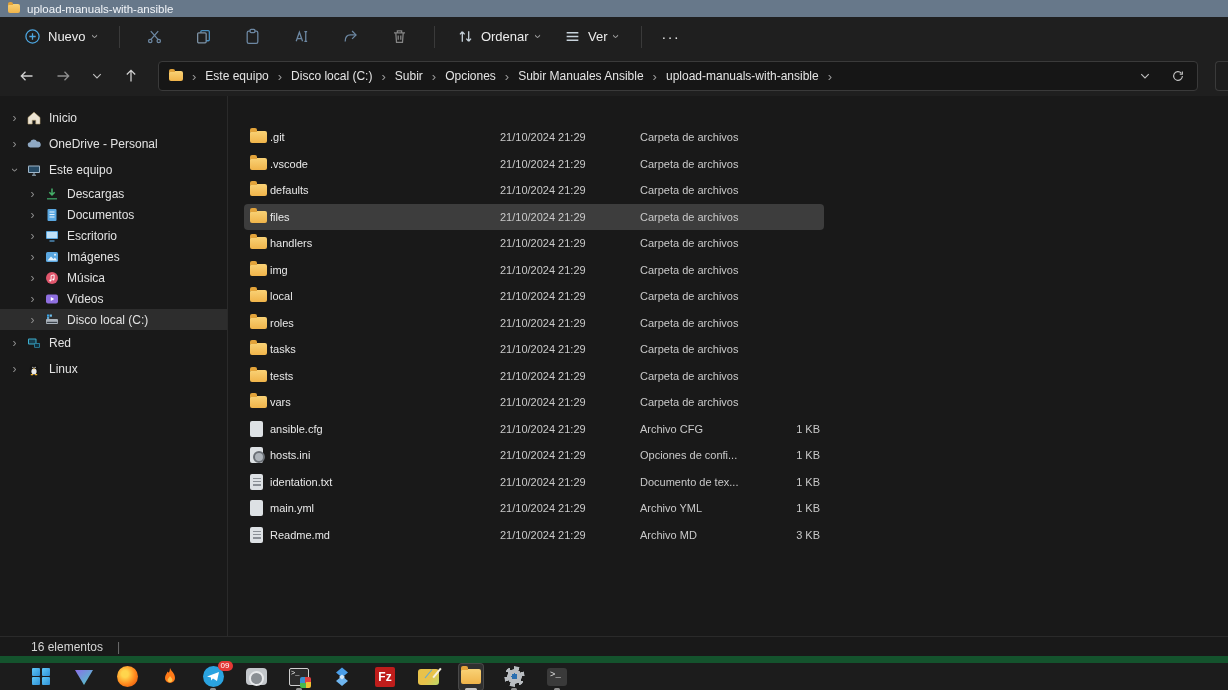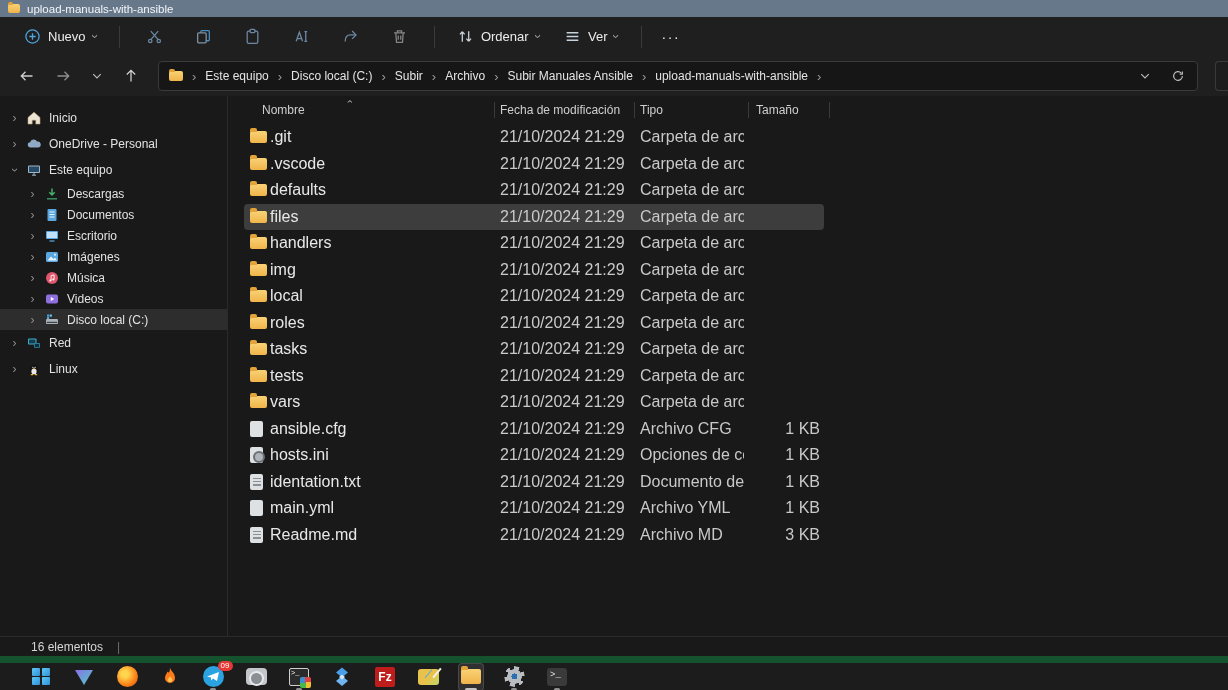--- a/index.html
+++ b/index.html
@@ -46,21 +46,21 @@
   .exp.open { transform:rotate(90deg); }
   .sicon { width:16px; height:16px; flex:0 0 auto; display:inline-flex; }
 
   
   .content { flex:1; position:relative; }
   .listheader { position:relative; height:28px; font-size:12px; color:#cfcfcf; }
   .lh { position:absolute; top:7px; white-space:nowrap; }
   .hdiv { position:absolute; top:6px; width:1px; height:16px; background:#3a3a3a; }
   .sortcaret { position:absolute; top:0; left:120px; font-size:10px; color:#b0b0b0; transform:rotate(-90deg); }
   .rows { position:absolute; top:28px; left:16px; width:580px; }
-  .row { height:26.5px; display:grid; grid-template-columns:26px 230px 140px 104px 76px; align-items:center; border-radius:4px; font-size:16px; }
+  .row { height:26.5px; display:grid; grid-template-columns:26px 230px 140px 104px 76px; align-items:center; border-radius:4px; font-size:11px; }
   .row.sel { background:#3d3d3d; }
   .row .name { color:#e8e8e8; white-space:nowrap; overflow:hidden; }
   .row .meta { color:#c9c9c9; white-space:nowrap; overflow:hidden; }
   .row .size { text-align:right; color:#c9c9c9; }
   .ficell { display:flex; align-items:center; padding-left:6px; }
 
   .file { width:13px; height:16px; background:#dde1e4; border-radius:2px; position:relative; display:inline-block; }
   .file.text::after { content:""; position:absolute; left:2.5px; right:2.5px; top:4px; height:9px;
      background:repeating-linear-gradient(180deg,#8b9096 0 1.2px,transparent 1.2px 3.2px); }
   .file.ini::after { content:""; position:absolute; left:2.5px; top:4px; width:8px; height:8px; border-radius:50%;
@@ -221,21 +221,21 @@
       </button>
     <div class="addressbox">
       <span class="folder sm"></span>
       <span class="crumbsep">›</span>
       <span class="crumb">Este equipo</span>
       <span class="crumbsep">›</span>
       <span class="crumb">Disco local (C:)</span>
       <span class="crumbsep">›</span>
       <span class="crumb">Subir</span>
       <span class="crumbsep">›</span>
-      <span class="crumb">Archivo</span>
+      <span class="crumb">Opciones</span>
       <span class="crumbsep">›</span>
       <span class="crumb">Subir Manuales Ansible</span>
       <span class="crumbsep">›</span>
       <span class="crumb">upload-manuals-with-ansible</span>
       <span class="crumbsep">›</span>
       <span class="addr-right">
         <button class="navbtn" style="padding:2px;">
             <svg width="12" height="12" viewBox="0 0 16 16" fill="none" stroke="#c0c0c0" stroke-width="1.5">
               <path d="M3 5.5 8 10.5 13 5.5"></path>
             </svg>
@@ -381,31 +381,20 @@
               <circle cx="9.1" cy="6.3" r=".6" fill="#fff"></circle>
               <path d="M7 7.6h2l-1 1.1Z" fill="#f0b429"></path>
               <path d="M4.8 13.6h2.2M9 13.6h2.2" stroke="#f0b429" stroke-width="1.1"></path>
             </svg>
           </span>
         <span>Linux</span>
       </div>
     </aside>
 
     <section class="content">
-      <div class="listheader">
-        <span class="sortcaret">›</span>
-        <span class="lh" style="left:34px;">Nombre</span>
-        <span class="hdiv" style="left:266px;"></span>
-        <span class="lh" style="left:272px;">Fecha de modificación</span>
-        <span class="hdiv" style="left:406px;"></span>
-        <span class="lh" style="left:412px;">Tipo</span>
-        <span class="hdiv" style="left:520px;"></span>
-        <span class="lh" style="left:528px;">Tamaño</span>
-        <span class="hdiv" style="left:601px;"></span>
-      </div>
 
       <div class="rows">
         <div class="row">
           <span class="ficell">
               <span class="folder"></span>
             </span>
           <span class="name">.git</span>
           <span class="meta">21/10/2024 21:29</span>
           <span class="meta">Carpeta de archivos</span>
           <span class="size"></span>

